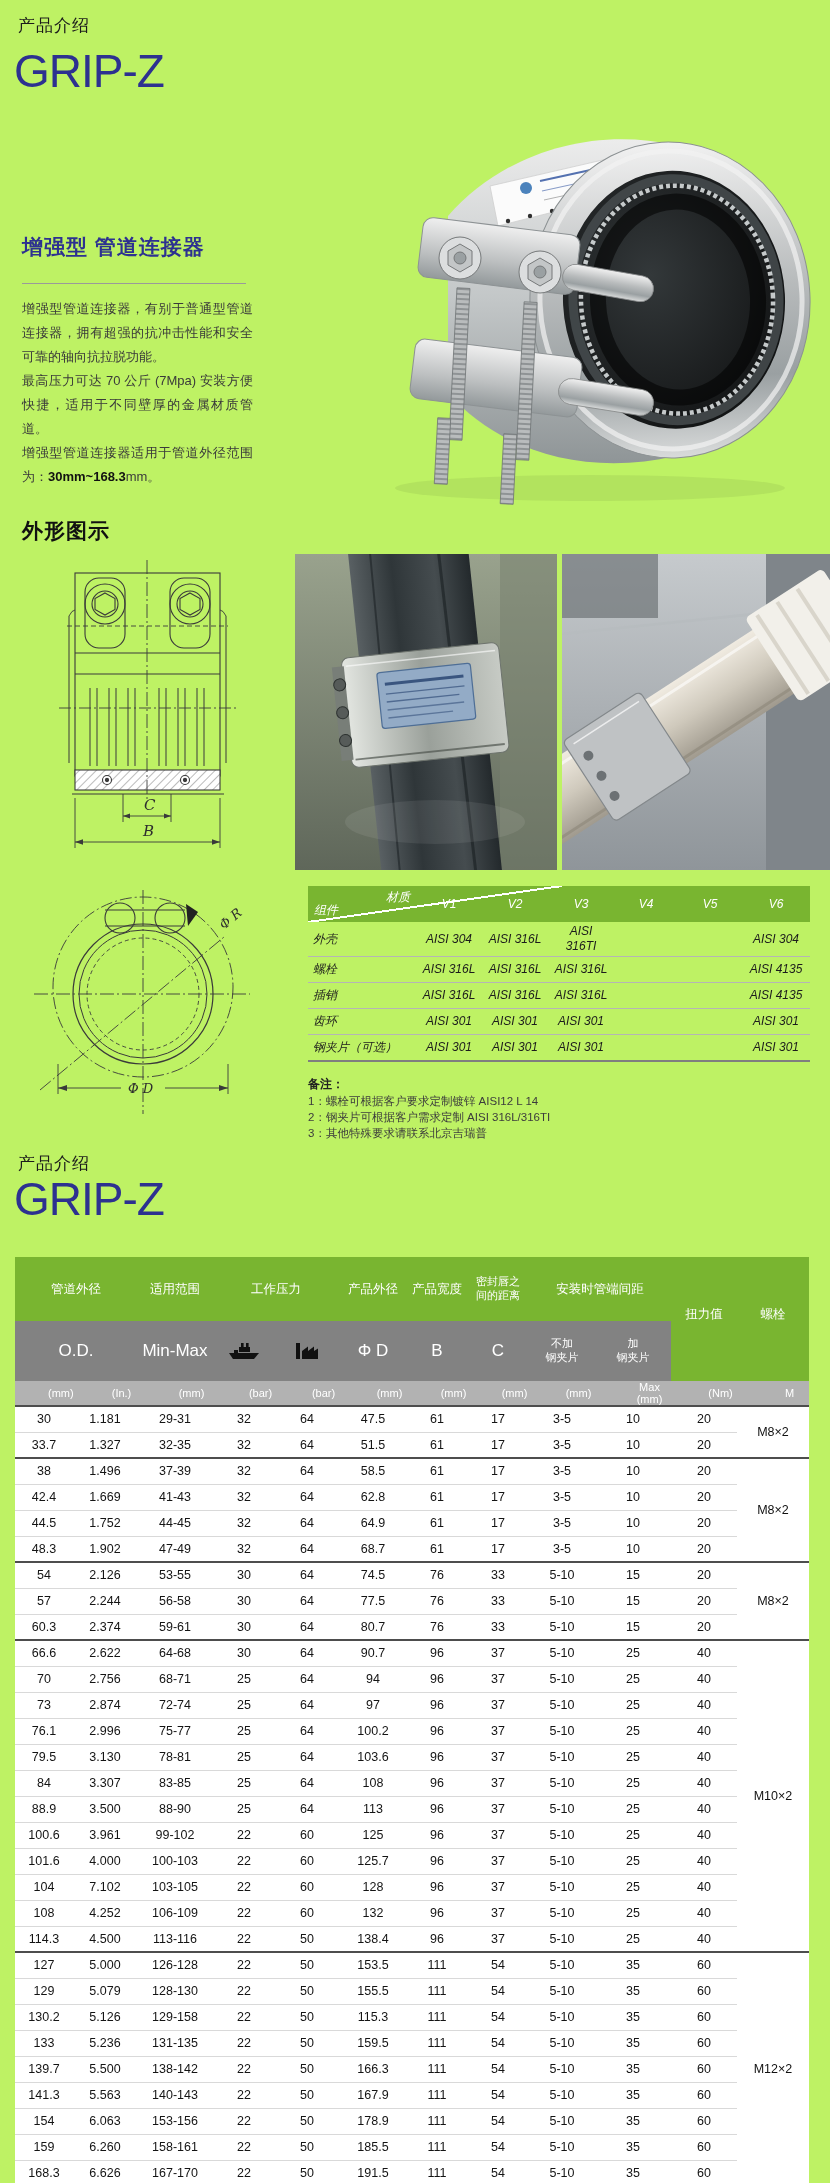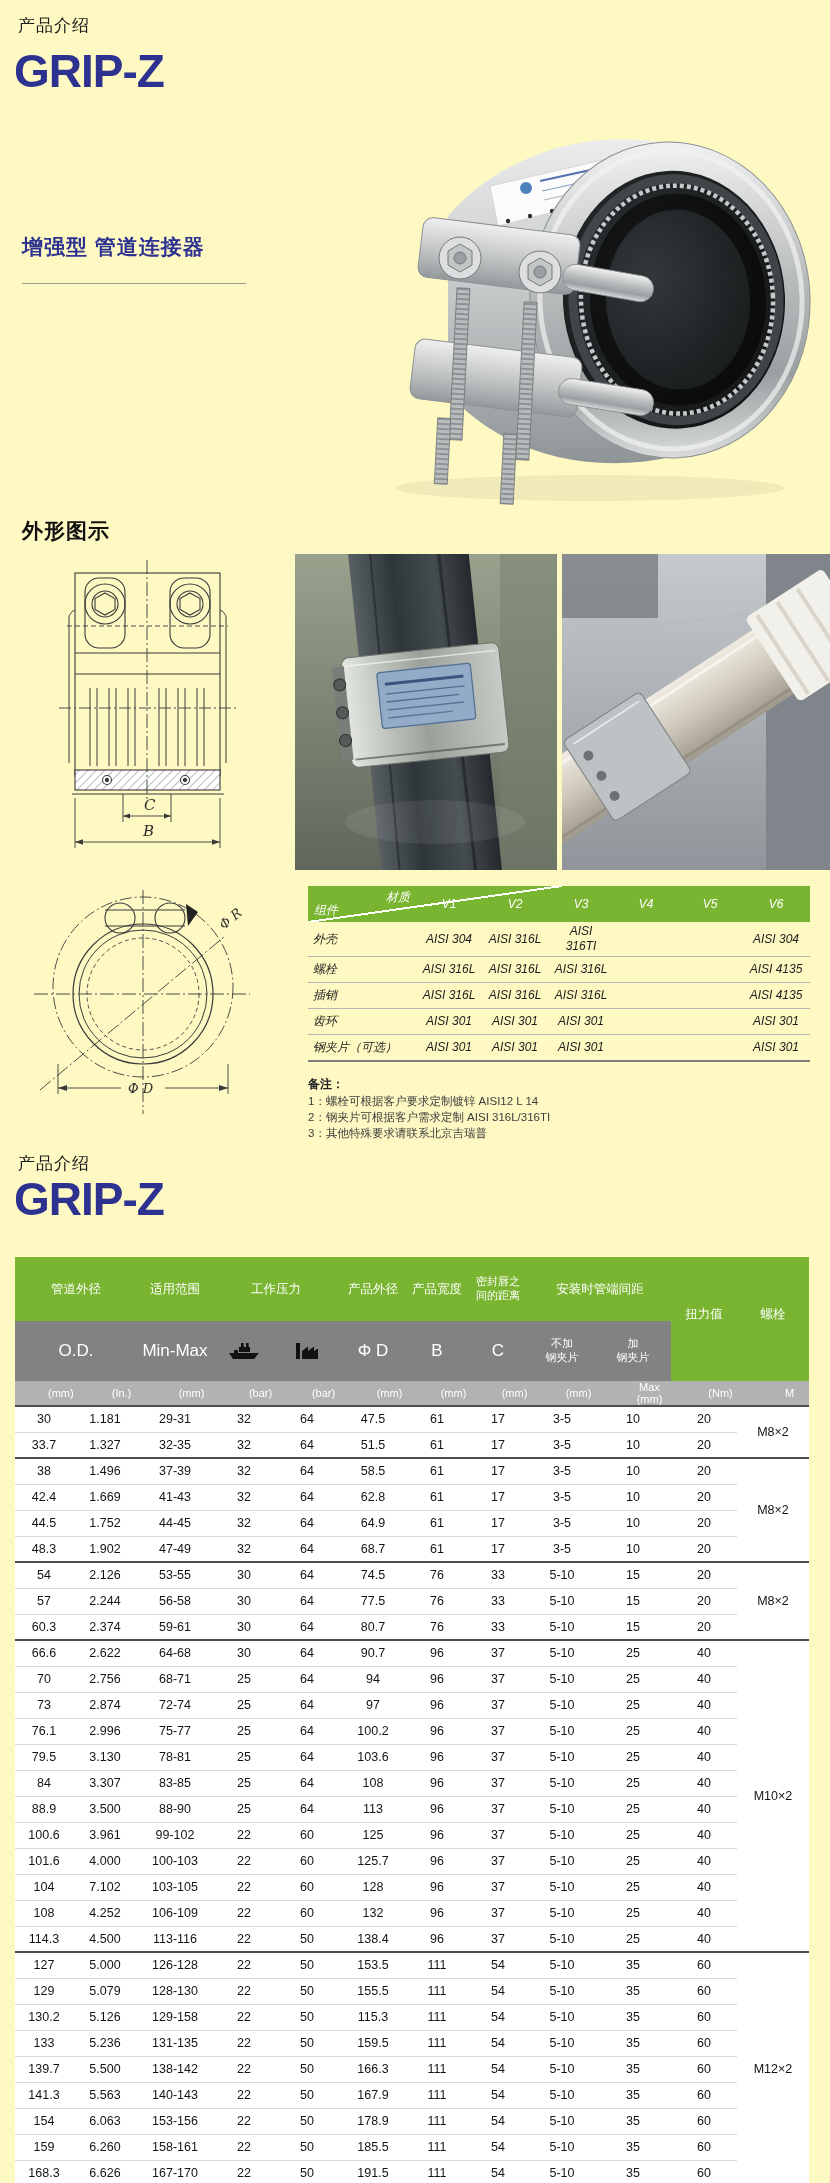--- a/index.html
+++ b/index.html
@@ -2,24 +2,24 @@
 <html style="--navy: #2d3190; --green: #79b530; --gray-dark: #828282; --gray-light: #b2b2b2;"><head>
 <meta charset="utf-8">
 <style>
   :root{
     --navy:#2d3190; --green:#79b530; --gray-dark:#828282; --gray-light:#b2b2b2;
     --line-thin:#d9d9d9; --line-group:#4d4d4d; --ink:#141414;
   }
   *{box-sizing:border-box;}
   html,body{margin:0;padding:0;background:#fff;}
   body{font-family:"Liberation Sans","DejaVu Sans",sans-serif;color:var(--ink);}
-  #page{position:relative;width:830px;height:2183px;background:#fef9c3;overflow:hidden;}
+  #page{position:relative;width:830px;height:2183px;background:#bef264;overflow:hidden;}
 
   .eyebrow{position:absolute;font-size:17px;color:#1b1b1b;letter-spacing:1px;}
-  .brand{position:absolute;font-size:46px;line-height:1;font-weight:700;color:var(--navy);letter-spacing:-1px;}
+  .brand{position:absolute;font-size:46px;line-height:1;font-weight:400;color:var(--navy);letter-spacing:-1px;}
   .subtitle{position:absolute;left:22px;top:233px;font-size:21px;font-weight:bold;color:var(--navy);letter-spacing:1px;}
   .divider{position:absolute;left:22px;top:283px;width:224px;height:1px;background:#9a9a9a;}
   .intro{position:absolute;left:22px;top:297px;width:231px;font-size:13px;line-height:24px;color:#3a3a3a;text-align:justify;}
   .intro p{margin:0;}
   .intro .b{font-weight:bold;color:#111;}
 
   .h2-heading{position:absolute;left:22px;top:517px;font-size:21px;font-weight:bold;color:#111;letter-spacing:1px;}
 
   .abs{position:absolute;}
 
@@ -139,20 +139,25 @@
         <circle cx="120" cy="170" r="6" fill="#9aa0a2"></circle>
         <circle cx="200" cy="184" r="21" fill="#dcdedf"></circle>
         <polygon points="200,170 212,177 212,191 200,198 188,191 188,177" fill="#c3c6c7"></polygon>
         <circle cx="200" cy="184" r="6" fill="#9aa0a2"></circle>
       </g>
     </g>
   </svg>
 
   <div class="subtitle">增强型 管道连接器</div>
   <div class="divider"></div>
+  <div class="intro">
+    <p>增强型管道连接器，有别于普通型管道连接器，拥有超强的抗冲击性能和安全可靠的轴向抗拉脱功能。</p>
+    <p>最高压力可达 70 公斤 (7Mpa) 安装方便快捷，适用于不同壁厚的金属材质管道。</p>
+    <p><span>增强型管道连接器适用于管道外径范围为：</span><span class="b">30mm~168.3</span><span>mm。</span></p>
+  </div>
 
   <div class="h2-heading">外形图示</div>
 
   <svg class="abs" style="left:45px;top:558px;" width="210" height="292" viewBox="0 0 210 292">
     <defs>
       <pattern id="hatch" width="6" height="6" patternUnits="userSpaceOnUse" patternTransform="rotate(45)">
         <rect width="6" height="6" fill="#fff"></rect>
           <line x1="0" y1="0" x2="0" y2="6" stroke="#777" stroke-width="1"></line>
       </pattern>
     </defs>

